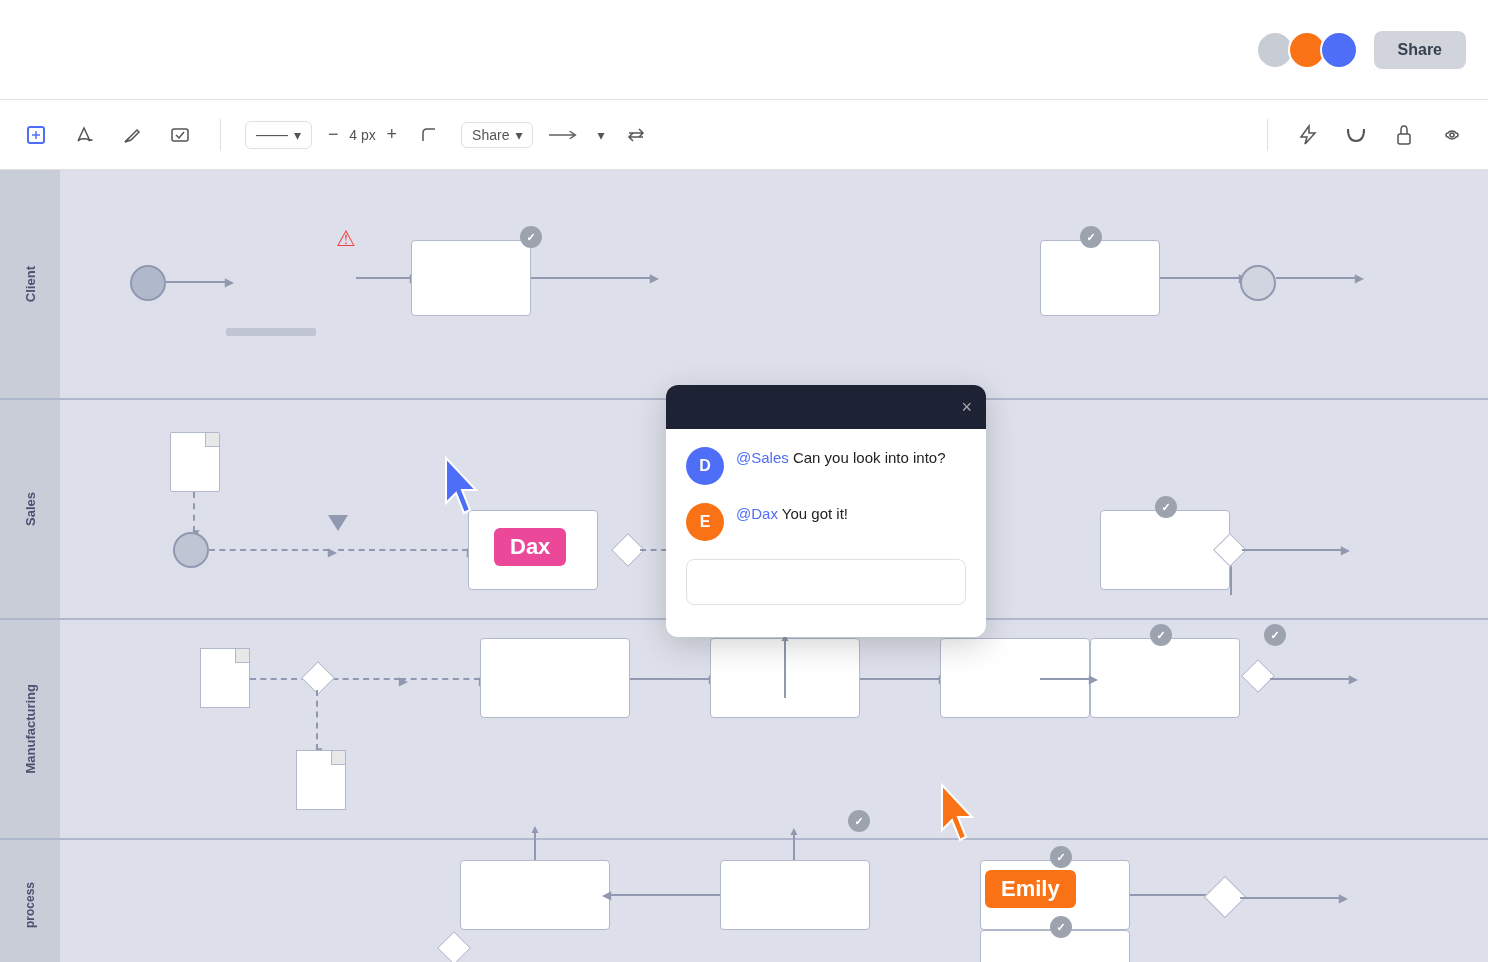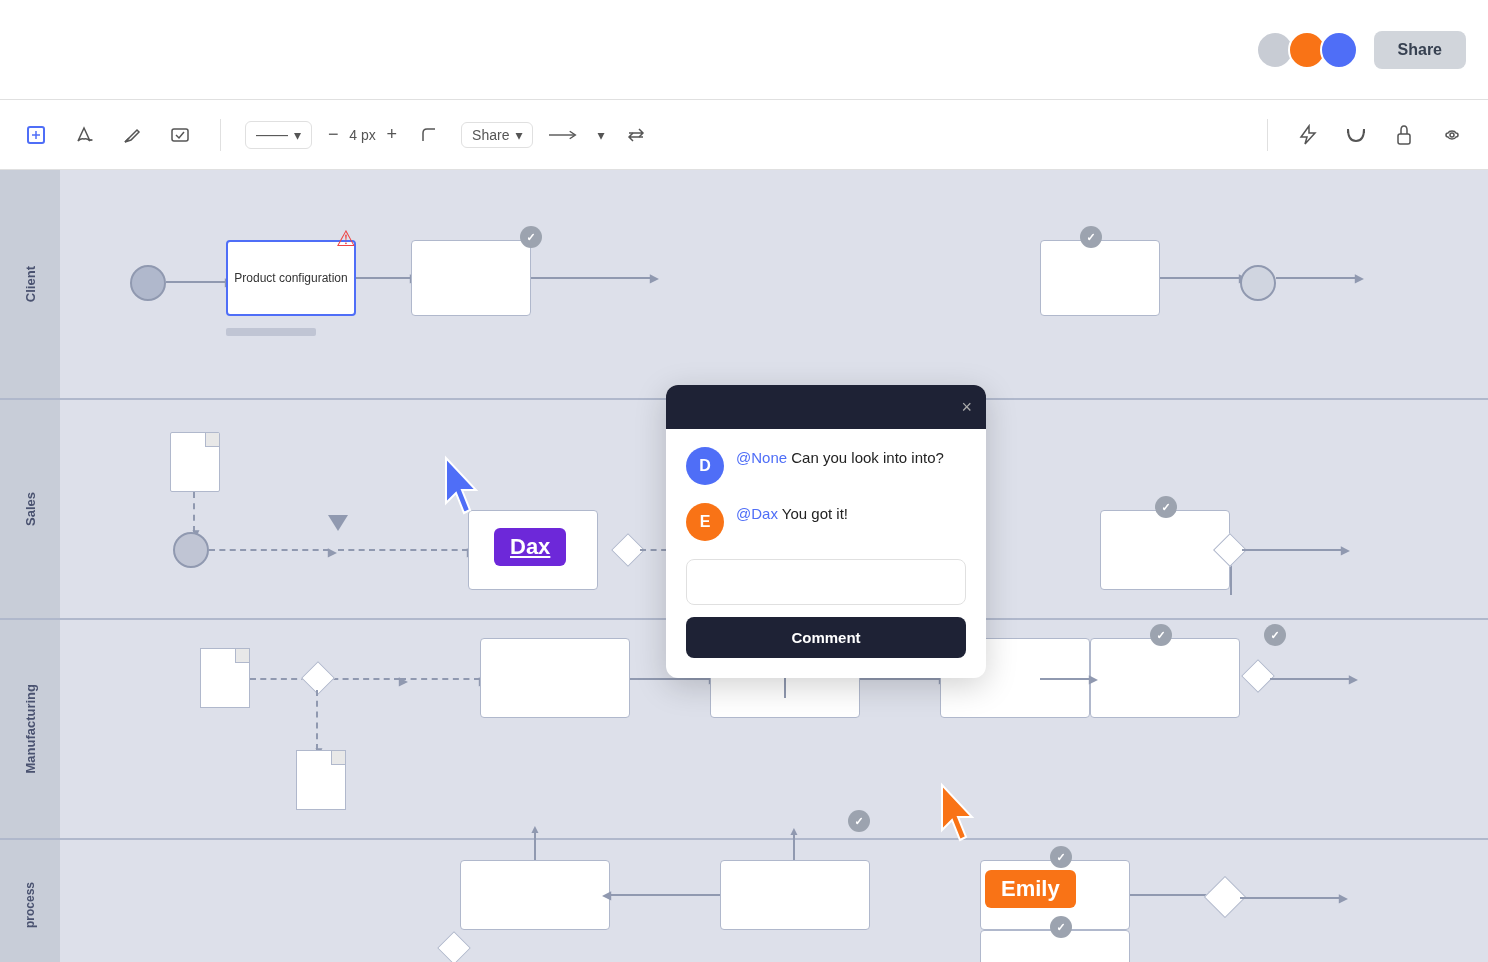--- a/index.html
+++ b/index.html
@@ -105,21 +105,21 @@
       border-radius: 8px; padding: 12px; font-size: 15px; font-weight: 600;
       cursor: pointer;
     }
 
     
     .cursor-label {
       position: absolute; padding: 6px 16px; border-radius: 6px;
       font-size: 22px; font-weight: 700; color: white; z-index: 200;
       white-space: nowrap;
     }
-    .cursor-dax { background: #6d28d9; top: 358px; left: 494px; text-decoration: underline; }
+    .cursor-dax { background: #ec4899; top: 358px; left: 494px; }
     .cursor-emily { background: #f97316; top: 700px; left: 985px; }
   </style>
 </head>
 <body>
 
 <div class="top-bar">
   <div class="avatar-group">
     <div class="avatar avatar-gray"></div>
     <div class="avatar avatar-orange"></div>
     <div class="avatar avatar-blue"></div>
@@ -238,23 +238,20 @@
       <span style="writing-mode:vertical-lr;transform:rotate(180deg);font-size:12px;font-weight:600;color:#4a5270;">process</span>
     </div>
   </div>
 
   <div style="position:absolute;top:95px;left:130px;width:36px;height:36px;border-radius:50%;background:#b0b8cc;border:2px solid #9099b0;"></div>
 
   <div style="position:absolute;top:111px;left:166px;width:60px;height:2px;background:#9099b0;">
     <span style="position:absolute;right:-8px;top:-6px;color:#9099b0;font-size:12px;">▶</span>
   </div>
 
-  <div class="diagram-box selected" style="top:70px;left:226px;width:130px;height:76px;">
-    <span style="font-size:12px;color:#333;line-height:1.4;padding:4px;">Product configuration</span>
-  </div>
 
   <div style="position:absolute;top:56px;left:336px;font-size:22px;color:#ef4444;">⚠</div>
 
   <div style="position:absolute;top:107px;left:356px;width:55px;height:2px;background:#9099b0;">
     <span style="position:absolute;right:-8px;top:-6px;color:#9099b0;font-size:12px;">▶</span>
   </div>
 
   <div class="diagram-box" style="top:70px;left:411px;width:120px;height:76px;"></div>
 
   <div style="position:absolute;top:56px;left:520px;width:22px;height:22px;background:#9ca3af;border-radius:50%;display:flex;align-items:center;justify-content:center;color:white;font-size:11px;font-weight:bold;">✓</div>
@@ -397,34 +394,33 @@
 
   <div class="comment-popup">
     <div class="popup-header">
       <span class="popup-close">×</span>
     </div>
     <div class="popup-body">
       
       <div class="comment-row">
         <div class="comment-avatar" style="background:#4f6ef7;">D</div>
         <div class="comment-text">
-          <span class="mention">@None</span><span> Can you look into into?</span>
+          <span class="mention">@Sales</span><span> Can you look into into?</span>
         </div>
       </div>
       
       <div class="comment-row">
         <div class="comment-avatar" style="background:#f97316;">E</div>
         <div class="comment-text">
           <span class="mention">@Dax</span><span> You got it!</span>
         </div>
       </div>
       
       <input class="comment-input" type="text" placeholder="" style="">
       
-      <button class="comment-submit">Comment</button>
     </div>
   </div>
 
   <svg style="position:absolute;top:278px;left:436px;z-index:200;pointer-events:none;" width="60" height="80" viewBox="0 0 60 80">
     <polygon points="10,10 10,55 20,45 28,65 34,62 26,42 40,42" fill="#4f6ef7" stroke="white" stroke-width="2"></polygon>
   </svg>
   <div class="cursor-label cursor-dax">Dax</div>
 
   <svg style="position:absolute;top:605px;left:932px;z-index:200;pointer-events:none;" width="60" height="80" viewBox="0 0 60 80">
     <polygon points="10,10 10,55 20,45 28,65 34,62 26,42 40,42" fill="#f97316" stroke="white" stroke-width="2"></polygon>

